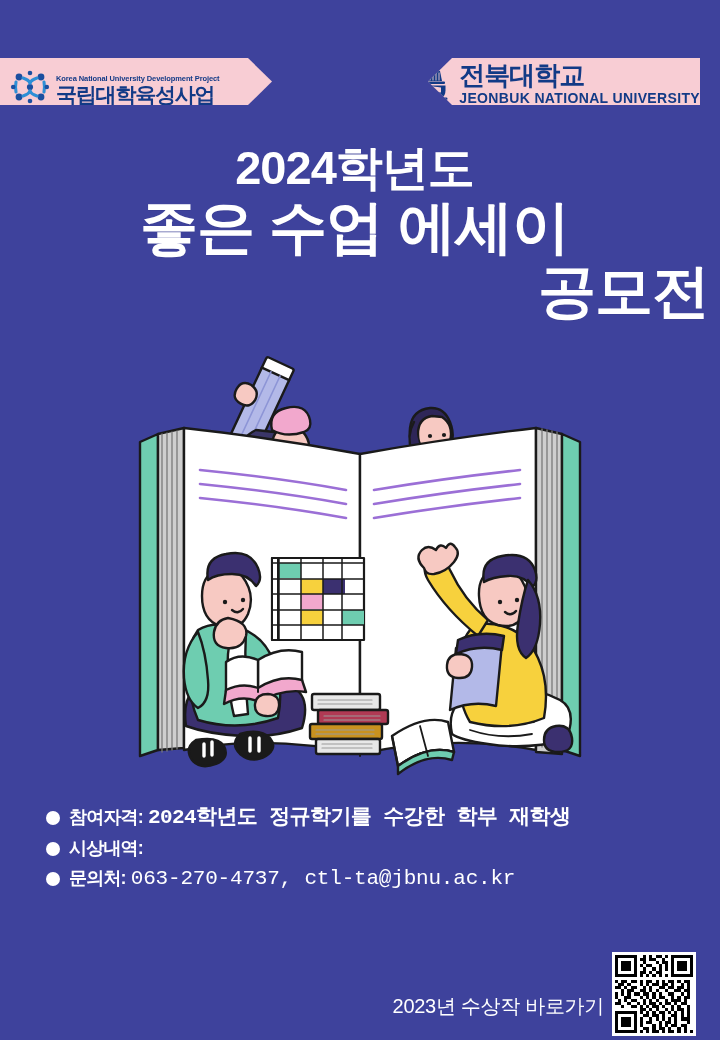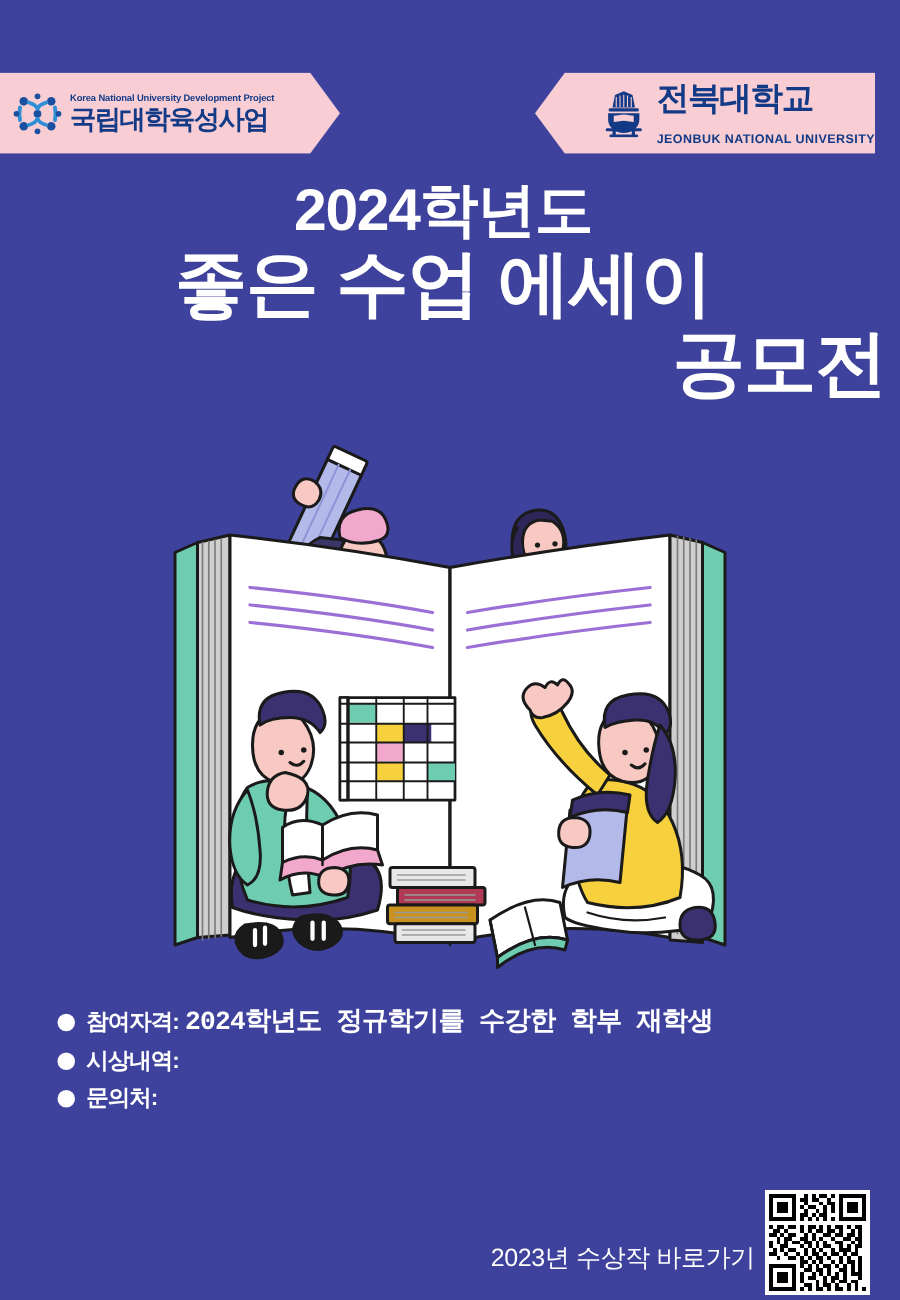--- a/index.html
+++ b/index.html
@@ -8,22 +8,22 @@
     width:720px;height:1040px;
     background:#3e429c;
     font-family:"Liberation Sans","DejaVu Sans",sans-serif;
     overflow:hidden;
     position:relative;
   }
   .poster{position:relative;width:720px;height:1040px;background:#3e429c;overflow:hidden;}
 
   
   .banner{
-    position:absolute;top:58px;height:65px;
-    background:#f8cdd4;display:flex;align-items:center;
+    position:absolute;top:58px;height:47px;
+    background:#f8cdd4;display:flex;align-items:flex-end;
   }
   .banner-left{
     left:0;width:272px;padding-left:10px;
     clip-path:polygon(0 0,248px 0,272px 50%,248px 100%,0 100%);
   }
   .banner-right{
     right:4px;width:272px;padding-right:16px;justify-content:flex-end;
     clip-path:polygon(24px 0,272px 0,272px 100%,24px 100%,0 50%);
   }
   .knudp-logo{width:40px;height:36px;flex:0 0 40px;margin-right:6px;}
@@ -36,22 +36,22 @@
     font-size:21px;font-weight:bold;color:#123a86;letter-spacing:-1.2px;
     white-space:nowrap;
   }
   .jbnu-emblem{width:34px;height:38px;flex:0 0 34px;margin-right:9px;}
   .jbnu-text{display:flex;flex-direction:column;line-height:1;}
   .jbnu-ko{
     font-size:26px;font-weight:bold;color:#123a86;letter-spacing:-1px;
     white-space:nowrap;
   }
   .jbnu-en{
-    font-size:10px;font-weight:bold;color:#123a86;letter-spacing:0.35px;
-    margin-top:16px;text-align:center;white-space:nowrap;
+    font-size:14px;font-weight:bold;color:#123a86;letter-spacing:0.35px;
+    margin-top:3px;text-align:center;white-space:nowrap;
   }
 
   
   .title-block{
     position:absolute;top:143px;left:0;width:709px;
     text-align:center;color:#ffffff;z-index:5;
   }
   .title-line{
     font-weight:bold;letter-spacing:-1px;line-height:1.08;
     text-shadow:0 1px 0 rgba(0,0,0,.05);
@@ -343,20 +343,21 @@
       <span class="info-label">참여자격:</span>
       <span class="info-value">2024학년도 정규학기를 수강한 학부 재학생</span>
     </div>
     <div class="info-row">
       <span class="bullet"></span>
       <span class="info-label">시상내역:</span>
     </div>
     <div class="info-row">
       <span class="bullet"></span>
       <span class="info-label">문의처:</span>
+      <span class="info-value light">063-270-4737, ctl-ta@jbnu.ac.kr</span>
     </div>
   </div>
 
   <div class="footer-link">2023년 수상작 바로가기</div>
 
   <div class="qr-wrap">
     <svg viewBox="0 0 25 25" shape-rendering="crispEdges">
       <rect width="25" height="25" fill="#ffffff"></rect>
       <g fill="#000000">
 

